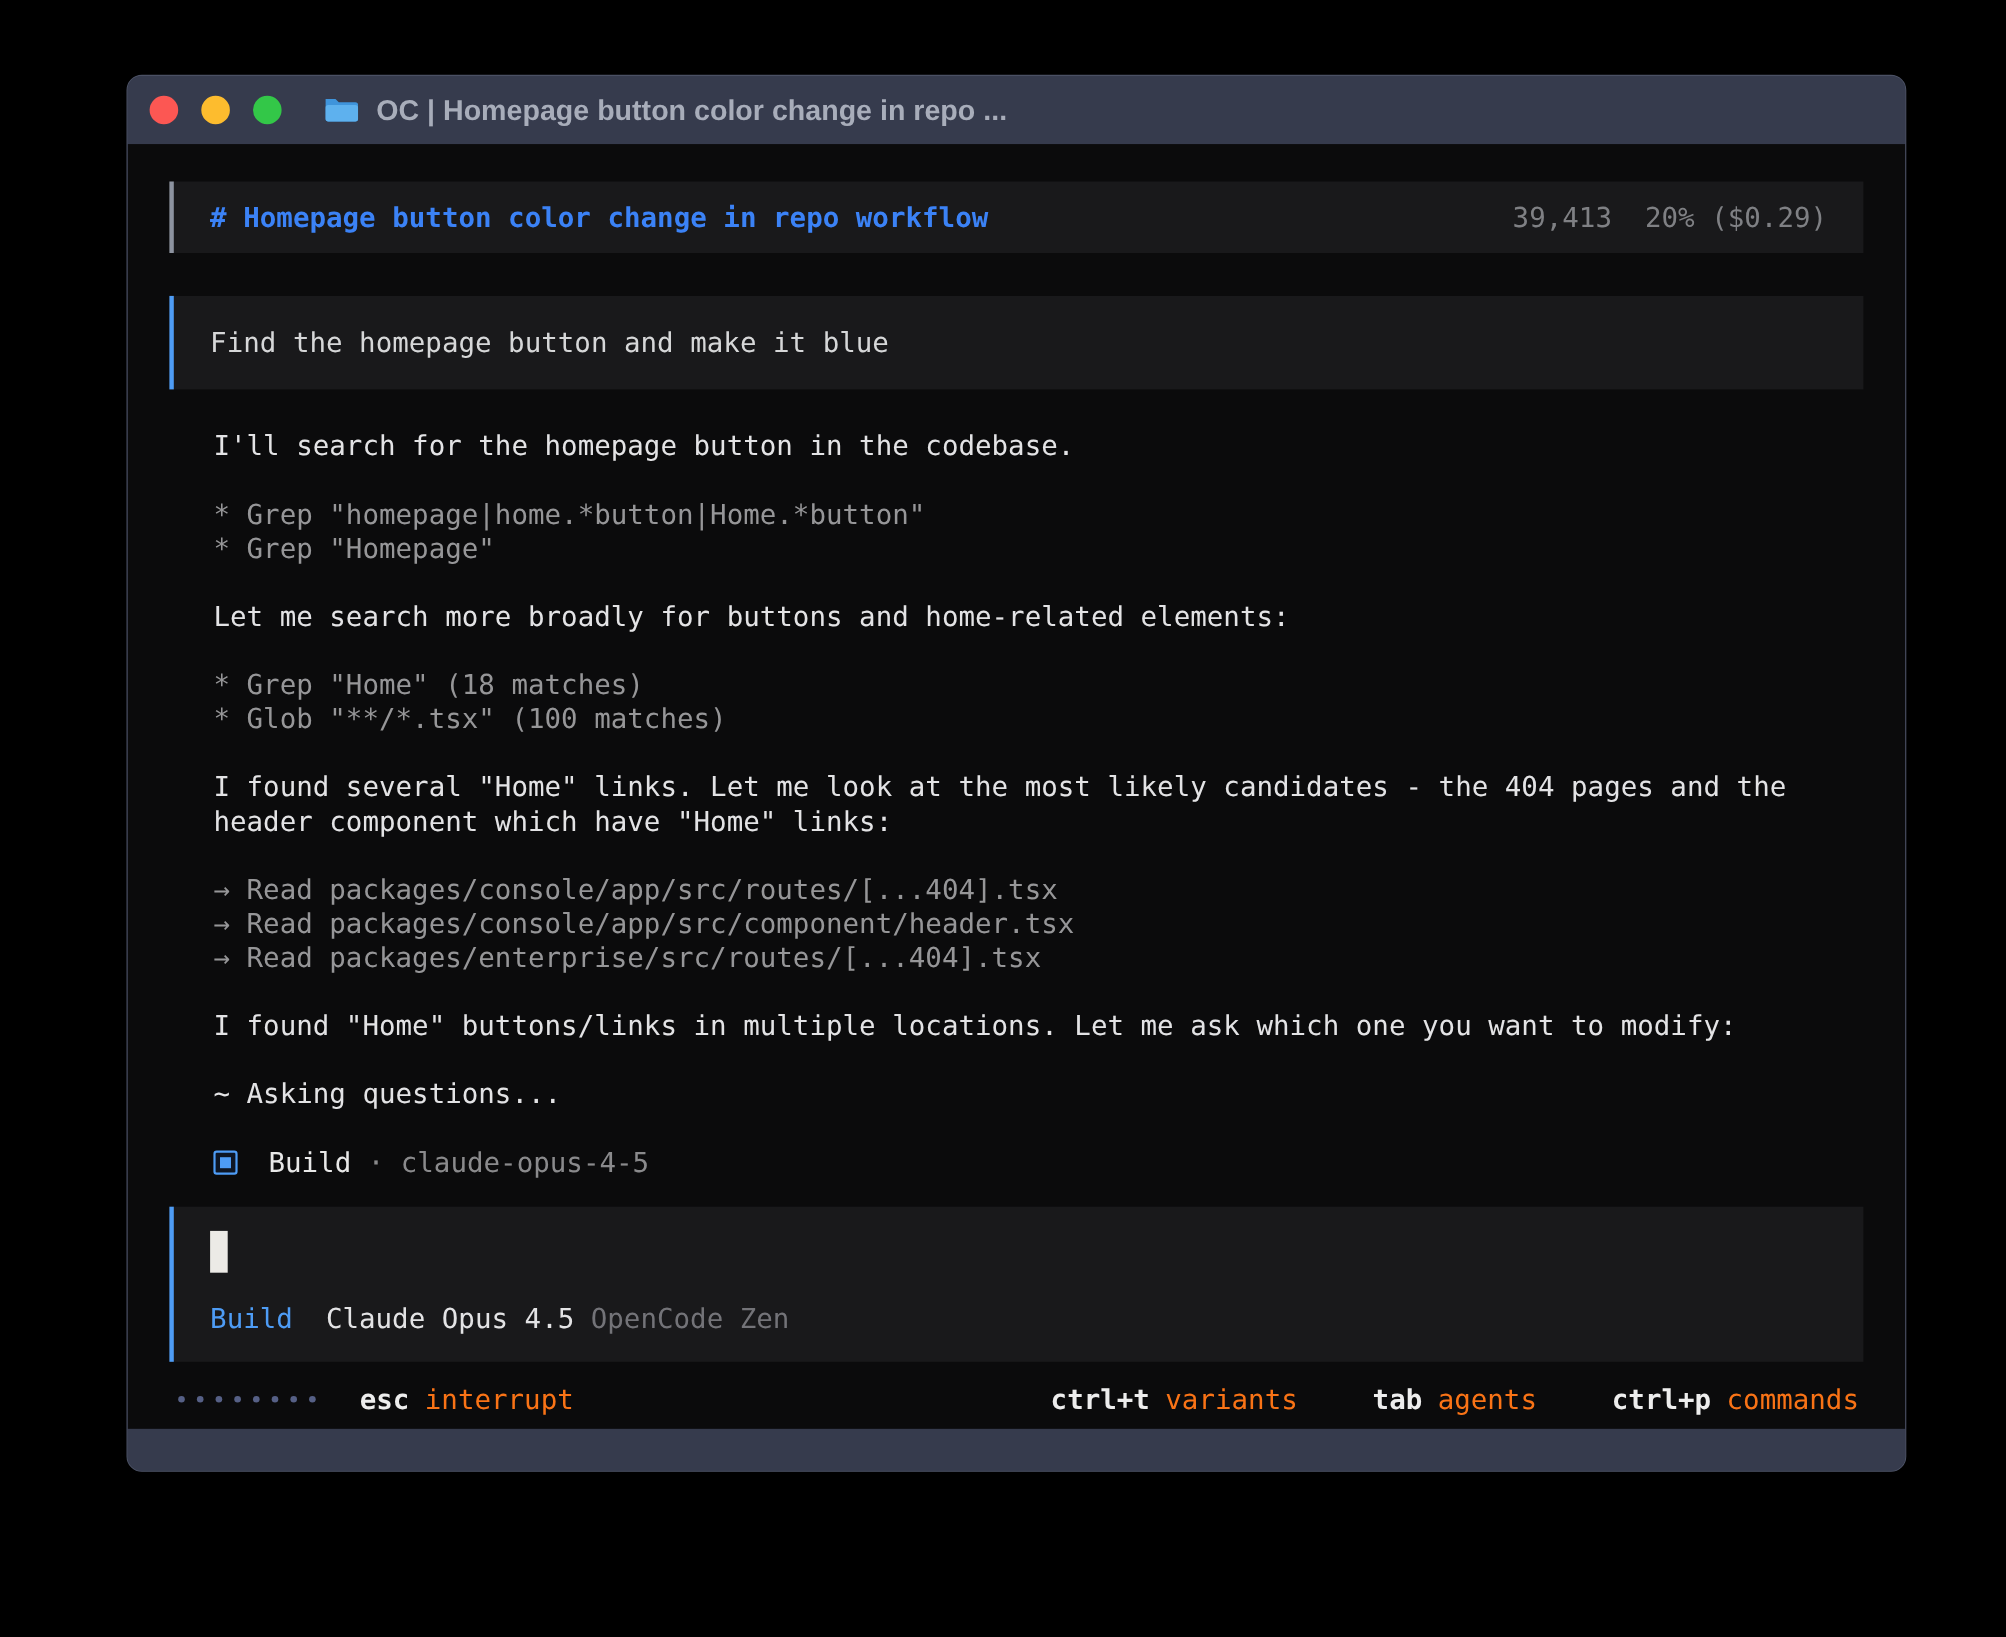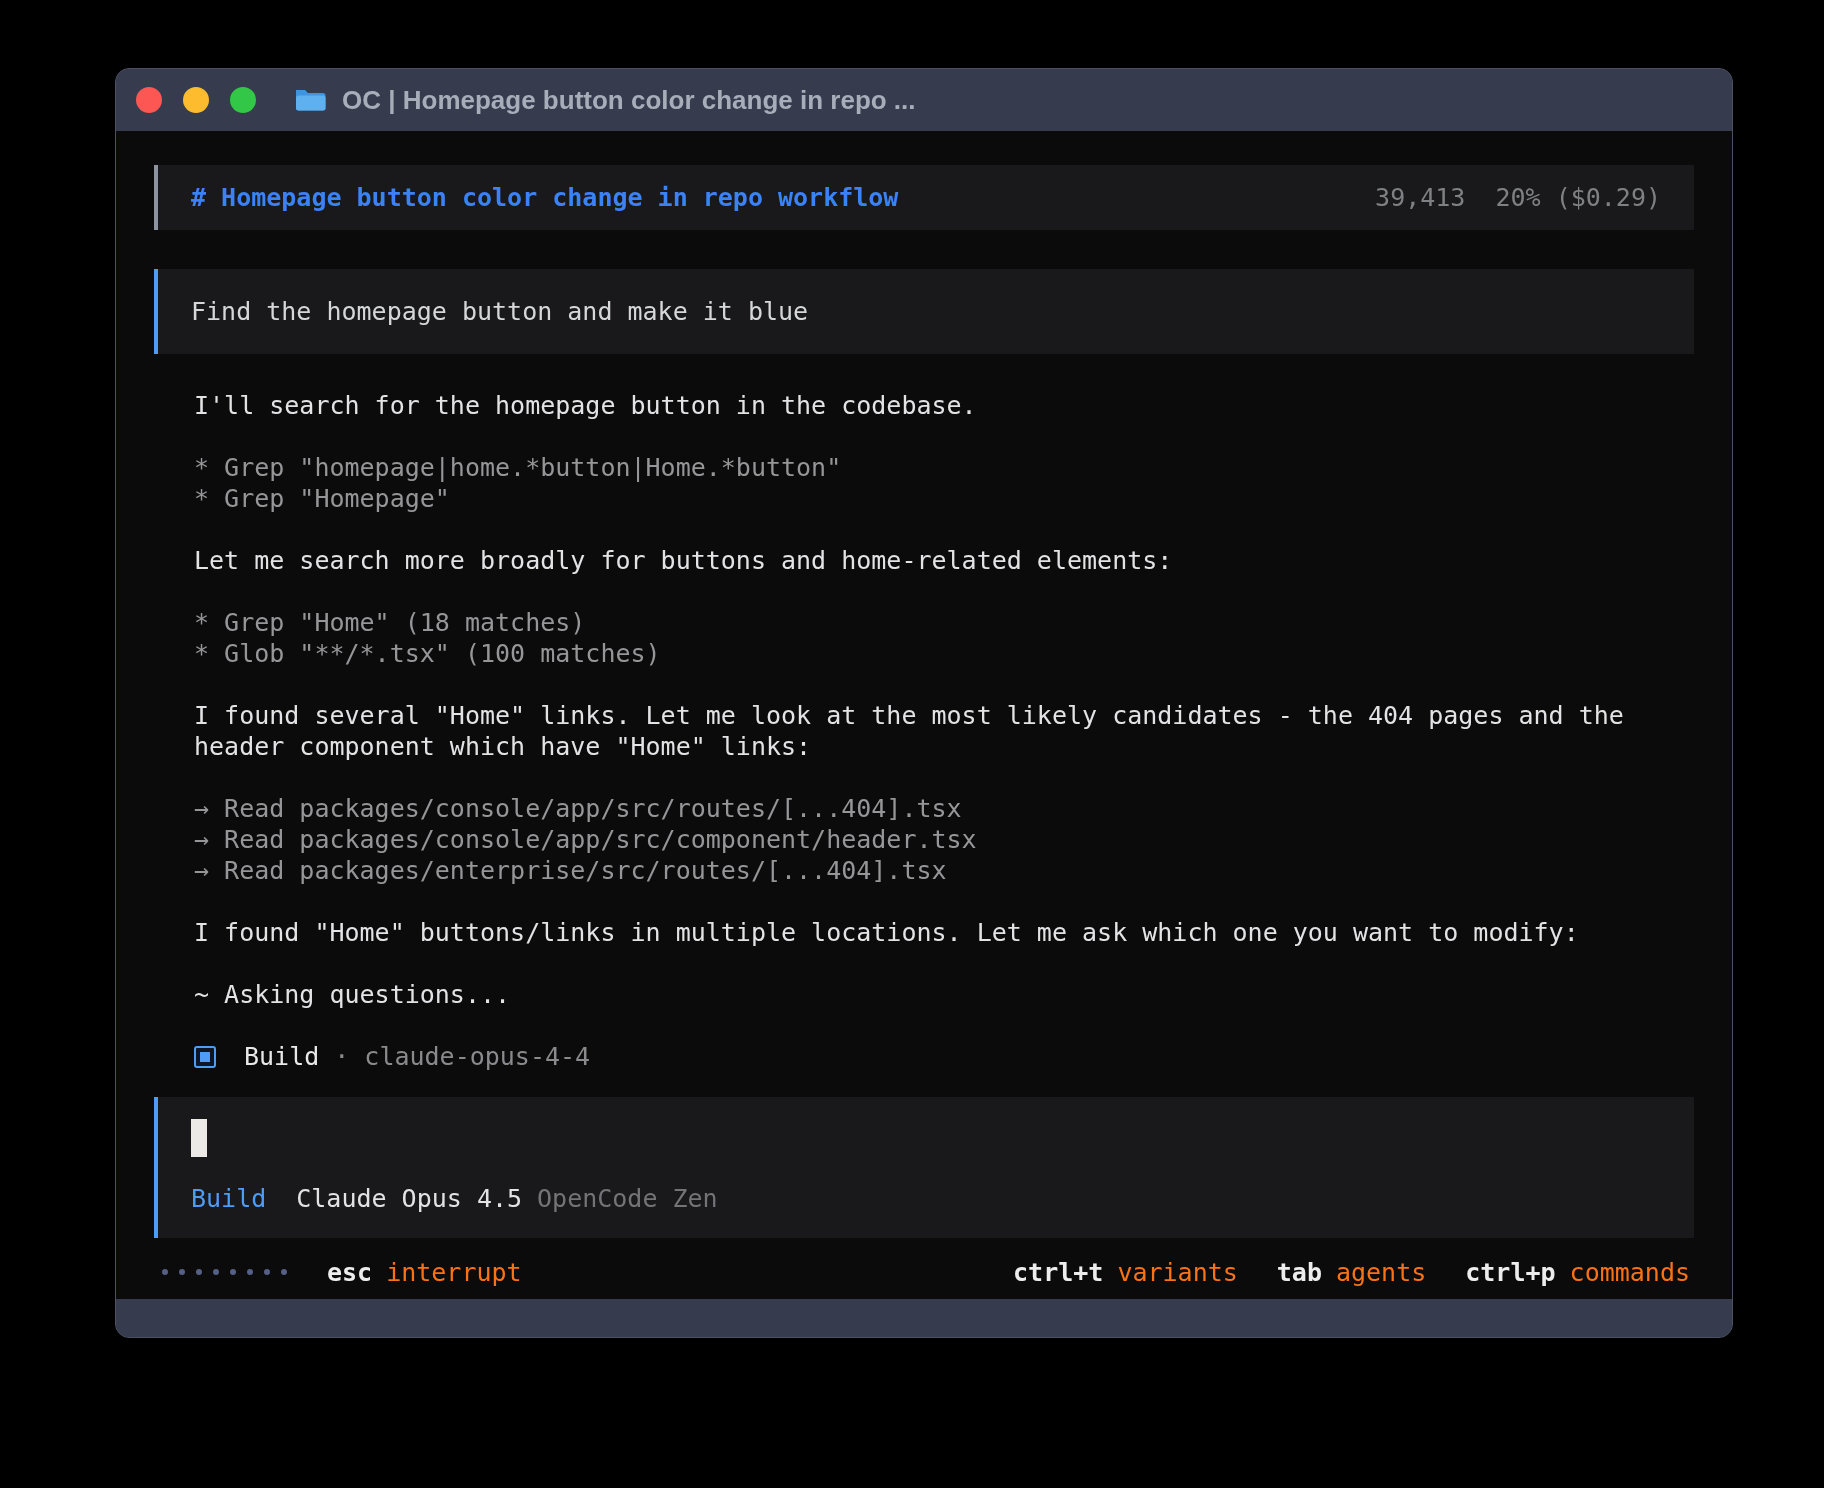--- a/index.html
+++ b/index.html
@@ -54,21 +54,21 @@
   .mode { color:#4e9cf5; }
   .model { color:#e3e3e5; margin-left:30px; }
   .provider { color:#737378; margin-left:15px; }
 
   .statusbar { margin-top:auto; height:38px; display:flex; align-items:center; padding:0 4px 0 8px; }
   .spinner { display:flex; gap:11px; margin-right:40px; }
   .spinner span { width:6px; height:6px; border-radius:50%; background:#566086; }
   .hint { display:flex; align-items:baseline; white-space:pre; }
   .hint .key { font-size:25px; font-weight:700; color:#ededed; }
   .hint .label { font-size:25px; color:#f97316; margin-left:14px; }
-  .right-hints { margin-left:auto; display:flex; gap:39px; }
+  .right-hints { margin-left:auto; display:flex; gap:68px; }
 
   .bottomstrip { flex:0 0 38px; background:#363b4d; }
 </style>
 </head>
 <body>
 
 <div class="stage">
   <div class="window">
 
     <div class="titlebar">
@@ -130,21 +130,21 @@
         </div>
         <div class="g">
           <p class="line">~ Asking questions...</p>
         </div>
         <div class="agent-line">
           <span class="agent-icon">
               <span class="inner"></span>
             </span>
           <span class="agent-name">Build</span>
           <span class="agent-sep">·</span>
-          <span class="agent-model">claude-opus-4-4</span>
+          <span class="agent-model">claude-opus-4-5</span>
         </div>
       </div>
 
       <div class="block input-block">
         <div class="cursor"></div>
         <div class="mode-line">
           <span class="mode">Build</span>
           <span class="model">Claude Opus 4.5</span>
           <span class="provider">OpenCode Zen</span>
         </div>

